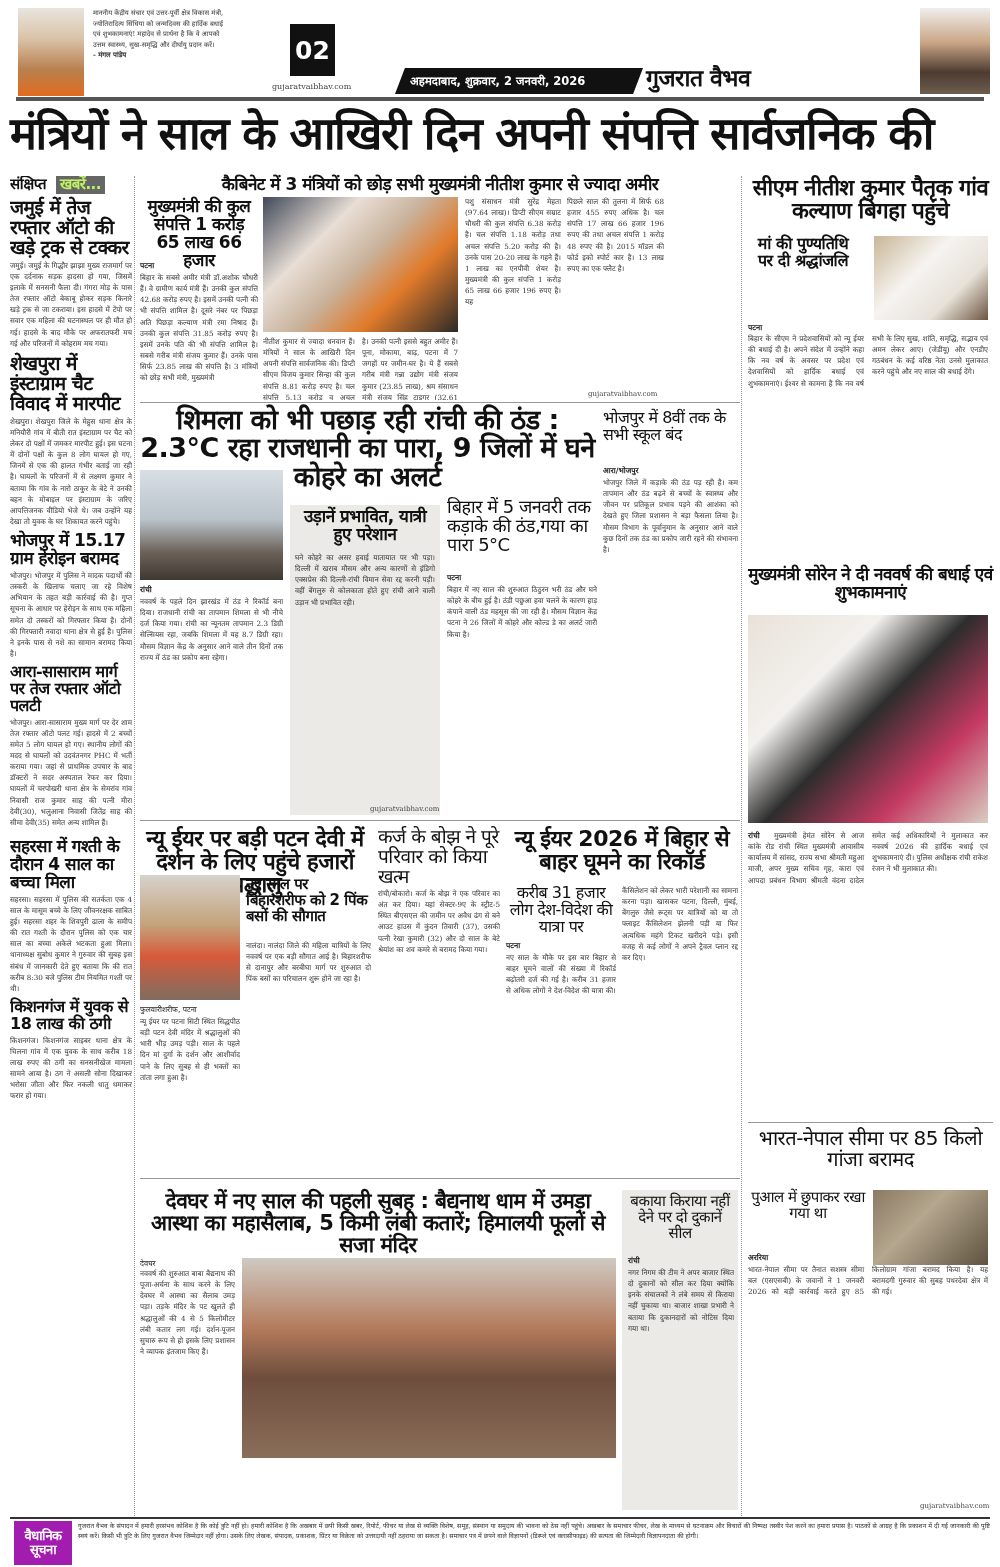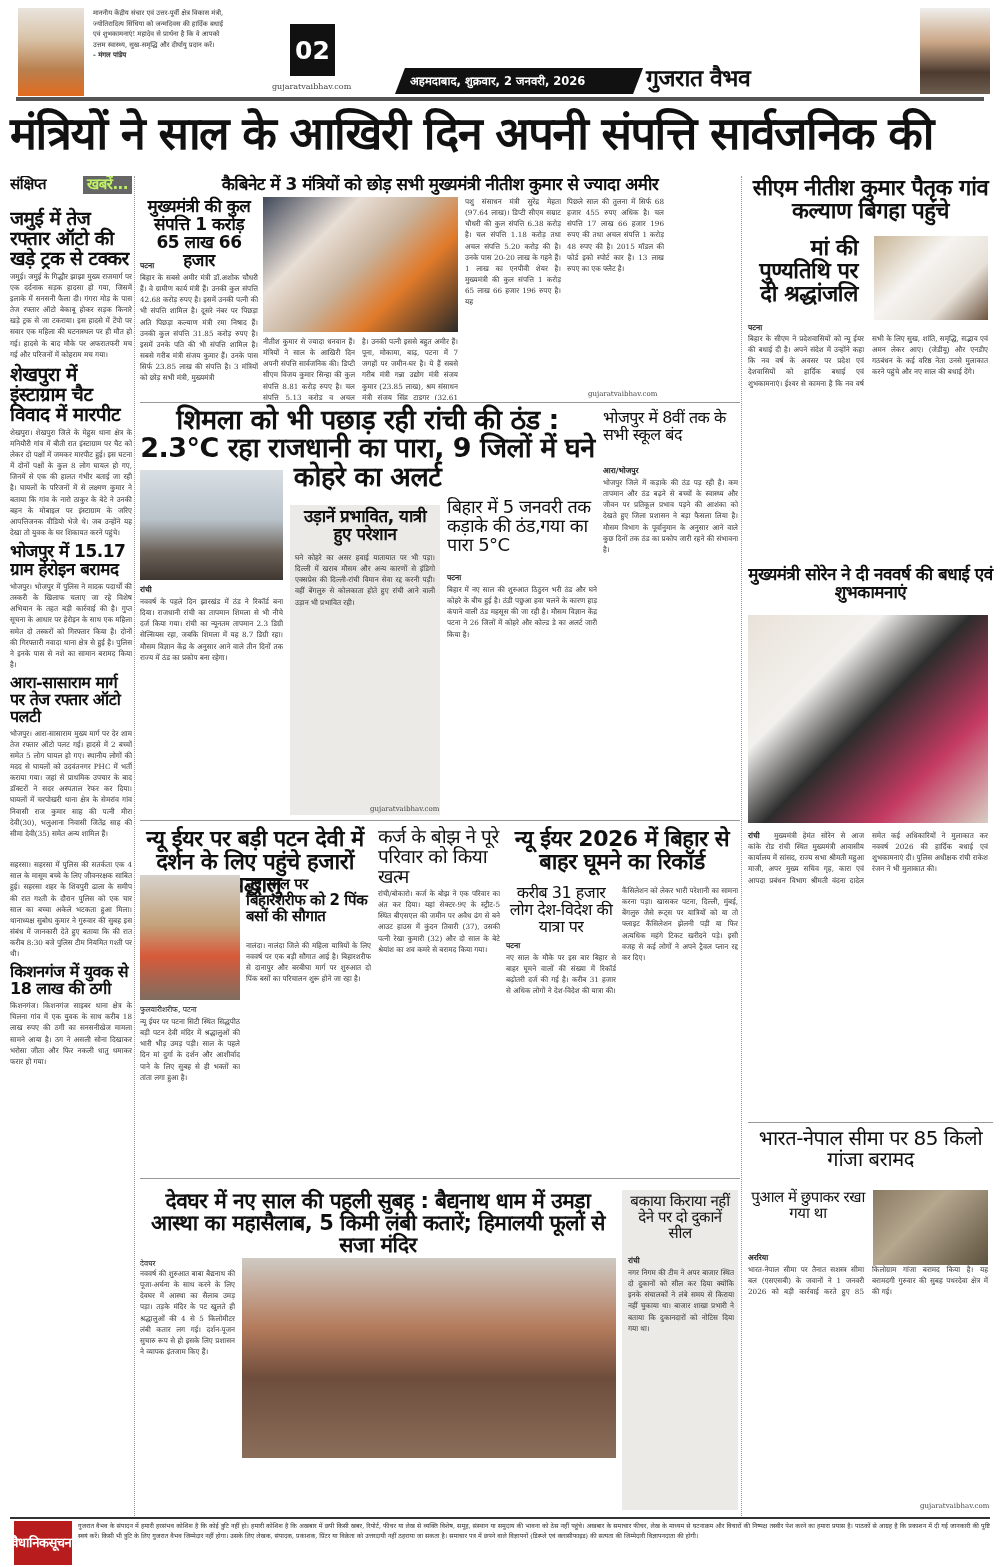--- a/index.html
+++ b/index.html
@@ -28,41 +28,42 @@
   <div class="abs" style="left:385px;top:68px;width:248px;height:26px;background:#111;clip-path:polygon(4% 0,100% 0,96% 100%,0 100%);"></div>
   <div class="abs" style="left:400px;top:73px;color:#fff;font-family:'DejaVu Sans',sans-serif;font-weight:bold;font-size:11.5px;">अहमदाबाद, शुक्रवार, 2 जनवरी, 2026</div>
   <div class="abs hl" style="left:636px;top:66px;font-size:23px;">गुजरात वैभव</div>
   <div class="abs photo" style="left:910px;top:8px;width:70px;height:86px;background:linear-gradient(180deg,#efeeec 0%,#caa686 40%,#4d3b30 75%,#6d5e4f 100%);"></div>
 </div>
 <div class="abs" style="left:16px;top:97px;width:968px;height:4px;background:#555;"></div>
 
 <div class="abs hl" style="left:10px;top:110px;width:980px;text-align:left;font-size:45px;letter-spacing:-1.5px;white-space:nowrap;">मंत्रियों ने साल के आखिरी दिन अपनी संपत्ति सार्वजनिक की</div>
 
 <div class="abs" style="left:10px;top:176px;width:122px;height:1340px;overflow:hidden;">
-  <div style="display:flex;align-items:center;gap:3px;margin-bottom:15px;justify-content:space-between;">
+  <div style="display:flex;align-items:center;gap:10px;margin-bottom:4px;">
     <span class="hl" style="font-size:15px;">संक्षिप्त</span>
     <span class="hl" style="font-size:15px;background:#666;color:#bef264;padding:1px 4px;">खबरें...</span>
   </div>
   <div style="margin-bottom:5px;">
     <div class="hl" style="font-size:19px;margin-bottom:2px;">जमुई में तेज रफ्तार ऑटो की खड़े ट्रक से टक्कर</div>
     <div class="body" style="max-height:124px;">जमुई। जमुई के गिद्धौर झाझा मुख्य राजमार्ग पर एक दर्दनाक सड़क हादसा हो गया, जिसमें इलाके में सनसनी फैला दी। गंगरा मोड़ के पास तेज रफ्तार ऑटो बेकाबू होकर सड़क किनारे खड़े ट्रक से जा टकराया। इस हादसे में टेंपो पर सवार एक महिला की घटनास्थल पर ही मौत हो गई। हादसे के बाद मौके पर अफरातफरी मच गई और परिजनों में कोहराम मच गया।</div>
   </div>
   <div style="margin-bottom:5px;">
     <div class="hl" style="font-size:19px;margin-bottom:2px;">शेखपुरा में इंस्टाग्राम चैट विवाद में मारपीट</div>
     <div class="body" style="max-height:172px;">शेखपुरा। शेखपुरा जिले के मेहुस थाना क्षेत्र के मनियौरी गांव में बीती रात इंस्टाग्राम पर चैट को लेकर दो पक्षों में जमकर मारपीट हुई। इस घटना में दोनों पक्षों के कुल 8 लोग घायल हो गए, जिनमें से एक की हालत गंभीर बताई जा रही है। घायलों के परिजनों में से लक्ष्मण कुमार ने बताया कि गांव के नारो ठाकुर के बेटे ने उनकी बहन के मोबाइल पर इंस्टाग्राम के जरिए आपत्तिजनक वीडियो भेजे थे। जब उन्होंने यह देखा तो युवक के घर शिकायत करने पहुंचे।</div>
   </div>
   <div style="margin-bottom:5px;">
     <div class="hl" style="font-size:17px;margin-bottom:2px;">भोजपुर में 15.17 ग्राम हेरोइन बरामद</div>
     <div class="body" style="max-height:132px;">भोजपुर। भोजपुर में पुलिस ने मादक पदार्थों की तस्करी के खिलाफ चलाए जा रहे विशेष अभियान के तहत बड़ी कार्रवाई की है। गुप्त सूचना के आधार पर हेरोइन के साथ एक महिला समेत दो तस्करों को गिरफ्तार किया है। दोनों की गिरफ्तारी नवादा थाना क्षेत्र से हुई है। पुलिस ने इनके पास से नशे का सामान बरामद किया है।</div>
   </div>
-  <div style="margin-bottom:20px;">
+  <div style="margin-bottom:10px;">
     <div class="hl" style="font-size:16px;margin-bottom:2px;">आरा-सासाराम मार्ग पर तेज रफ्तार ऑटो पलटी</div>
     <div class="body" style="max-height:200px;">भोजपुर। आरा-सासाराम मुख्य मार्ग पर देर शाम तेज रफ्तार ऑटो पलट गई। हादसे में 2 बच्चों समेत 5 लोग घायल हो गए। स्थानीय लोगों की मदद से घायलों को उदवंतनगर PHC में भर्ती कराया गया। जहां से प्राथमिक उपचार के बाद डॉक्टरों ने सदर अस्पताल रेफर कर दिया। घायलों में चरपोखरी थाना क्षेत्र के सेमरांव गांव निवासी राज कुमार साह की पत्नी मीरा देवी(30), भलुआना निवासी जितेंद्र साह की सीमा देवी(35) समेत अन्य शामिल हैं।</div>
   </div>
   <div style="margin-bottom:5px;">
+    <div class="hl" style="font-size:17px;margin-bottom:2px;">सहरसा में गश्ती के दौरान 4 साल का बच्चा मिला</div>
     <div class="body" style="max-height:210px;">सहरसा। सहरसा में पुलिस की सतर्कता एक 4 साल के मासूम बच्चे के लिए जीवनरक्षक साबित हुई। सहरसा शहर के शिवपुरी ढाला के समीप की रात गश्ती के दौरान पुलिस को एक चार साल का बच्चा अकेले भटकता हुआ मिला। थानाध्यक्ष सुबोध कुमार ने गुरुवार की सुबह इस संबंध में जानकारी देते हुए बताया कि की रात करीब 8:30 बजे पुलिस टीम नियमित गश्ती पर थी।</div>
   </div>
   <div>
     <div class="hl" style="font-size:16px;margin-bottom:2px;">किशनगंज में युवक से 18 लाख की ठगी</div>
     <div class="body" style="max-height:170px;">किशनगंज। किशनगंज साइबर थाना क्षेत्र के चिलना गांव में एक युवक के साथ करीब 18 लाख रुपए की ठगी का सनसनीखेज मामला सामने आया है। ठग ने असली सोना दिखाकर भरोसा जीता और फिर नकली धातु थमाकर फरार हो गया।</div>
   </div>
 </div>
 <div class="abs rule-v" style="left:134px;top:176px;height:1340px;"></div>
 
 <div class="abs hl" style="left:140px;top:176px;width:600px;text-align:center;font-size:17px;white-space:nowrap;">कैबिनेट में 3 मंत्रियों को छोड़ सभी मुख्यमंत्री नीतीश कुमार से ज्यादा अमीर</div>
@@ -71,21 +72,21 @@
 <div class="abs body" style="left:140px;top:272px;width:118px;height:128px;">बिहार के सबसे अमीर मंत्री डॉ.अशोक चौधरी हैं। वे ग्रामीण कार्य मंत्री हैं। उनकी कुल संपत्ति 42.68 करोड़ रुपए है। इसमें उनकी पत्नी की भी संपत्ति शामिल है। दूसरे नंबर पर पिछड़ा अति पिछड़ा कल्याण मंत्री रमा निषाद हैं। उनकी कुल संपत्ति 31.85 करोड़ रुपए है। इसमें उनके पति की भी संपत्ति शामिल है। सबसे गरीब मंत्री संजय कुमार हैं। उनके पास सिर्फ 23.85 लाख की संपत्ति है। 3 मंत्रियों को छोड़ सभी मंत्री, मुख्यमंत्री</div>
 <div class="abs photo" style="left:263px;top:197px;width:195px;height:135px;background:linear-gradient(135deg,#41495a 0%,#e8ded5 30%,#c8b29c 50%,#e07a2a 70%,#2c2a28 100%);"></div>
 <div class="abs body" style="left:263px;top:336px;width:92px;height:64px;">नीतीश कुमार से ज्यादा धनवान हैं। मंत्रियों ने साल के आखिरी दिन अपनी संपत्ति सार्वजनिक की। डिप्टी सीएम विजय कुमार सिन्हा की कुल संपत्ति 8.81 करोड़ रुपए है। चल संपत्ति 5.13 करोड़ व अचल संपत्ति 3.68 करोड़। रिवाल्वर, राइफल भी</div>
 <div class="abs body" style="left:362px;top:336px;width:96px;height:64px;">है। उनकी पत्नी इससे बहुत अमीर हैं। पूना, मोकामा, बाढ़, पटना में 7 जगहों पर जमीन-घर है। ये हैं सबसे गरीब मंत्री गन्ना उद्योग मंत्री संजय कुमार (23.85 लाख), श्रम संसाधन मंत्री संजय सिंह टाइगर (32.61 लाख) तथा डेयरी मत्स्य एवं</div>
 <div class="abs body" style="left:465px;top:196px;width:96px;height:204px;">पशु संसाधन मंत्री सुरेंद्र मेहता (97.64 लाख)। डिप्टी सीएम सम्राट चौधरी की कुल संपत्ति 6.38 करोड़ है। चल संपत्ति 1.18 करोड़ तथा अचल संपत्ति 5.20 करोड़ की है। उनके पास 20-20 लाख के गहने हैं। 1 लाख का एनपीवी शेयर है। मुख्यमंत्री की कुल संपत्ति 1 करोड़ 65 लाख 66 हजार 196 रुपए है। यह</div>
 <div class="abs body" style="left:567px;top:196px;width:97px;height:190px;">पिछले साल की तुलना में सिर्फ 68 हजार 455 रुपए अधिक है। चल संपत्ति 17 लाख 66 हजार 196 रुपए की तथा अचल संपत्ति 1 करोड़ 48 रुपए की है। 2015 मॉडल की फोर्ड इको स्पोर्ट कार है। 13 लाख रुपए का एक फ्लैट है।</div>
 <div class="abs site" style="left:588px;top:390px;">gujaratvaibhav.com</div>
 <div class="abs rule-v" style="left:741px;top:176px;height:1340px;"></div>
 
 <div class="abs hl" style="left:748px;top:176px;width:245px;font-size:22px;text-align:center;">सीएम नीतीश कुमार पैतृक गांव कल्याण बिगहा पहुंचे</div>
-<div class="abs hl" style="left:748px;top:236px;width:110px;font-size:22px;text-align:right;">मां की पुण्यतिथि पर दी श्रद्धांजलि</div>
+<div class="abs hl" style="left:748px;top:236px;width:110px;font-size:16px;text-align:center;">मां की पुण्यतिथि पर दी श्रद्धांजलि</div>
 <div class="abs photo" style="left:874px;top:236px;width:114px;height:84px;background:linear-gradient(135deg,#c9b697 0%,#f6f4f1 40%,#e7e1d8 70%,#6d5540 100%);"></div>
 <div class="abs dateline" style="left:748px;top:322px;">पटना</div>
 <div class="abs body" style="left:748px;top:333px;width:240px;height:222px;column-count:2;column-gap:8px;">बिहार के सीएम ने प्रदेशवासियों को न्यू ईयर की बधाई दी है। अपने संदेश में उन्होंने कहा कि नव वर्ष के अवसर पर प्रदेश एवं देशवासियों को हार्दिक बधाई एवं शुभकामनाएं। ईश्वर से कामना है कि नव वर्ष सभी के लिए सुख, शांति, समृद्धि, सद्भाव एवं अमन लेकर आए। (जेडीयू) और एनडीए गठबंधन के कई वरिष्ठ नेता उनसे मुलाकात करने पहुंचे और नए साल की बधाई देंगे।</div>
 
 <div class="abs rule-h" style="left:140px;top:402px;width:600px;"></div>
 <div class="abs hl" style="left:140px;top:406px;width:455px;font-size:27px;text-align:center;">शिमला को भी पछाड़ रही रांची की ठंड : 2.3°C रहा राजधानी का पारा, 9 जिलों में घने कोहरे का अलर्ट</div>
 <div class="abs photo" style="left:140px;top:470px;width:143px;height:110px;background:linear-gradient(180deg,#d8dee4 0%,#b9c3ca 45%,#6b6158 75%,#3f3832 100%);"></div>
 <div class="abs dateline" style="left:140px;top:584px;">रांची</div>
 <div class="abs body" style="left:140px;top:596px;width:143px;height:218px;">नववर्ष के पहले दिन झारखंड में ठंड ने रिकॉर्ड बना दिया। राजधानी रांची का तापमान शिमला से भी नीचे दर्ज किया गया। रांची का न्यूनतम तापमान 2.3 डिग्री सेल्सियस रहा, जबकि शिमला में यह 8.7 डिग्री रहा। मौसम विज्ञान केंद्र के अनुसार आने वाले तीन दिनों तक राज्य में ठंड का प्रकोप बना रहेगा।</div>
 <div class="abs" style="left:290px;top:505px;width:150px;height:310px;background:#eceae7;"></div>
@@ -136,17 +137,17 @@
 <div class="abs dateline" style="left:140px;top:1258px;font-weight:normal;">देवघर</div>
 <div class="abs body" style="left:140px;top:1268px;width:95px;height:245px;">नववर्ष की शुरुआत बाबा बैद्यनाथ की पूजा-अर्चना के साथ करने के लिए देवघर में आस्था का सैलाब उमड़ पड़ा। तड़के मंदिर के पट खुलते ही श्रद्धालुओं की 4 से 5 किलोमीटर लंबी कतार लग गई। दर्शन-पूजन सुचारु रूप से हो इसके लिए प्रशासन ने व्यापक इंतजाम किए हैं।</div>
 <div class="abs photo" style="left:242px;top:1258px;width:374px;height:200px;background:linear-gradient(180deg,#cfcac3 0%,#b47b5c 35%,#6e4d3c 60%,#8a6e5a 100%);"></div>
 
 <div class="abs" style="left:622px;top:1190px;width:116px;height:320px;background:#eceae7;"></div>
 <div class="abs hl" style="left:626px;top:1194px;width:108px;font-size:15px;font-weight:normal;text-align:center;">बकाया किराया नहीं देने पर दो दुकानें सील</div>
 <div class="abs dateline" style="left:628px;top:1255px;">रांची</div>
 <div class="abs body" style="left:628px;top:1267px;width:106px;height:240px;">नगर निगम की टीम ने अपर बाजार स्थित दो दुकानों को सील कर दिया क्योंकि इनके संचालकों ने लंबे समय से किराया नहीं चुकाया था। बाजार शाखा प्रभारी ने बताया कि दुकानदारों को नोटिस दिया गया था।</div>
 
 <div class="abs" style="left:10px;top:1517px;width:980px;height:2px;background:#333;"></div>
-<div class="abs" style="left:14px;top:1521px;width:58px;height:44px;background:#b91c1c;color:#fff;display:flex;align-items:center;justify-content:center;">
+<div class="abs" style="left:14px;top:1521px;width:58px;height:44px;background:#a21caf;color:#fff;display:flex;flex-direction:column;align-items:center;justify-content:center;">
   <span class="hl" style="color:#fff;font-size:13px;">वैधानिक</span>
   <span class="hl" style="color:#fff;font-size:13px;">सूचना</span>
 </div>
 <div class="abs body" style="left:78px;top:1521px;width:912px;height:44px;font-size:6.3px;line-height:1.6;">गुजरात वैभव के संपादन में हमारी हरसंभव कोशिश है कि कोई त्रुटि नहीं हो। हमारी कोशिश है कि अखबार में छपी किसी खबर, रिपोर्ट, फीचर या लेख से व्यक्ति विशेष, समूह, संस्थान या समुदाय की भावना को ठेस नहीं पहुंचे। अखबार के समाचार फीचर, लेख के माध्यम से घटनाक्रम और विचारों की निष्पक्ष तस्वीर पेश करने का हमारा प्रयास है। पाठकों से आग्रह है कि प्रकाशन में दी गई जानकारी की पुष्टि स्वयं करें। किसी भी त्रुटि के लिए गुजरात वैभव जिम्मेदार नहीं होगा। उसके लिए लेखक, संपादक, प्रकाशक, प्रिंटर या विक्रेता को उत्तरदायी नहीं ठहराया जा सकता है। समाचार पत्र में छपने वाले विज्ञापनों (डिस्प्ले एवं क्लासीफाइड) की सत्यता की जिम्मेदारी विज्ञापनदाता की होगी।</div>
 
 </body></html>

